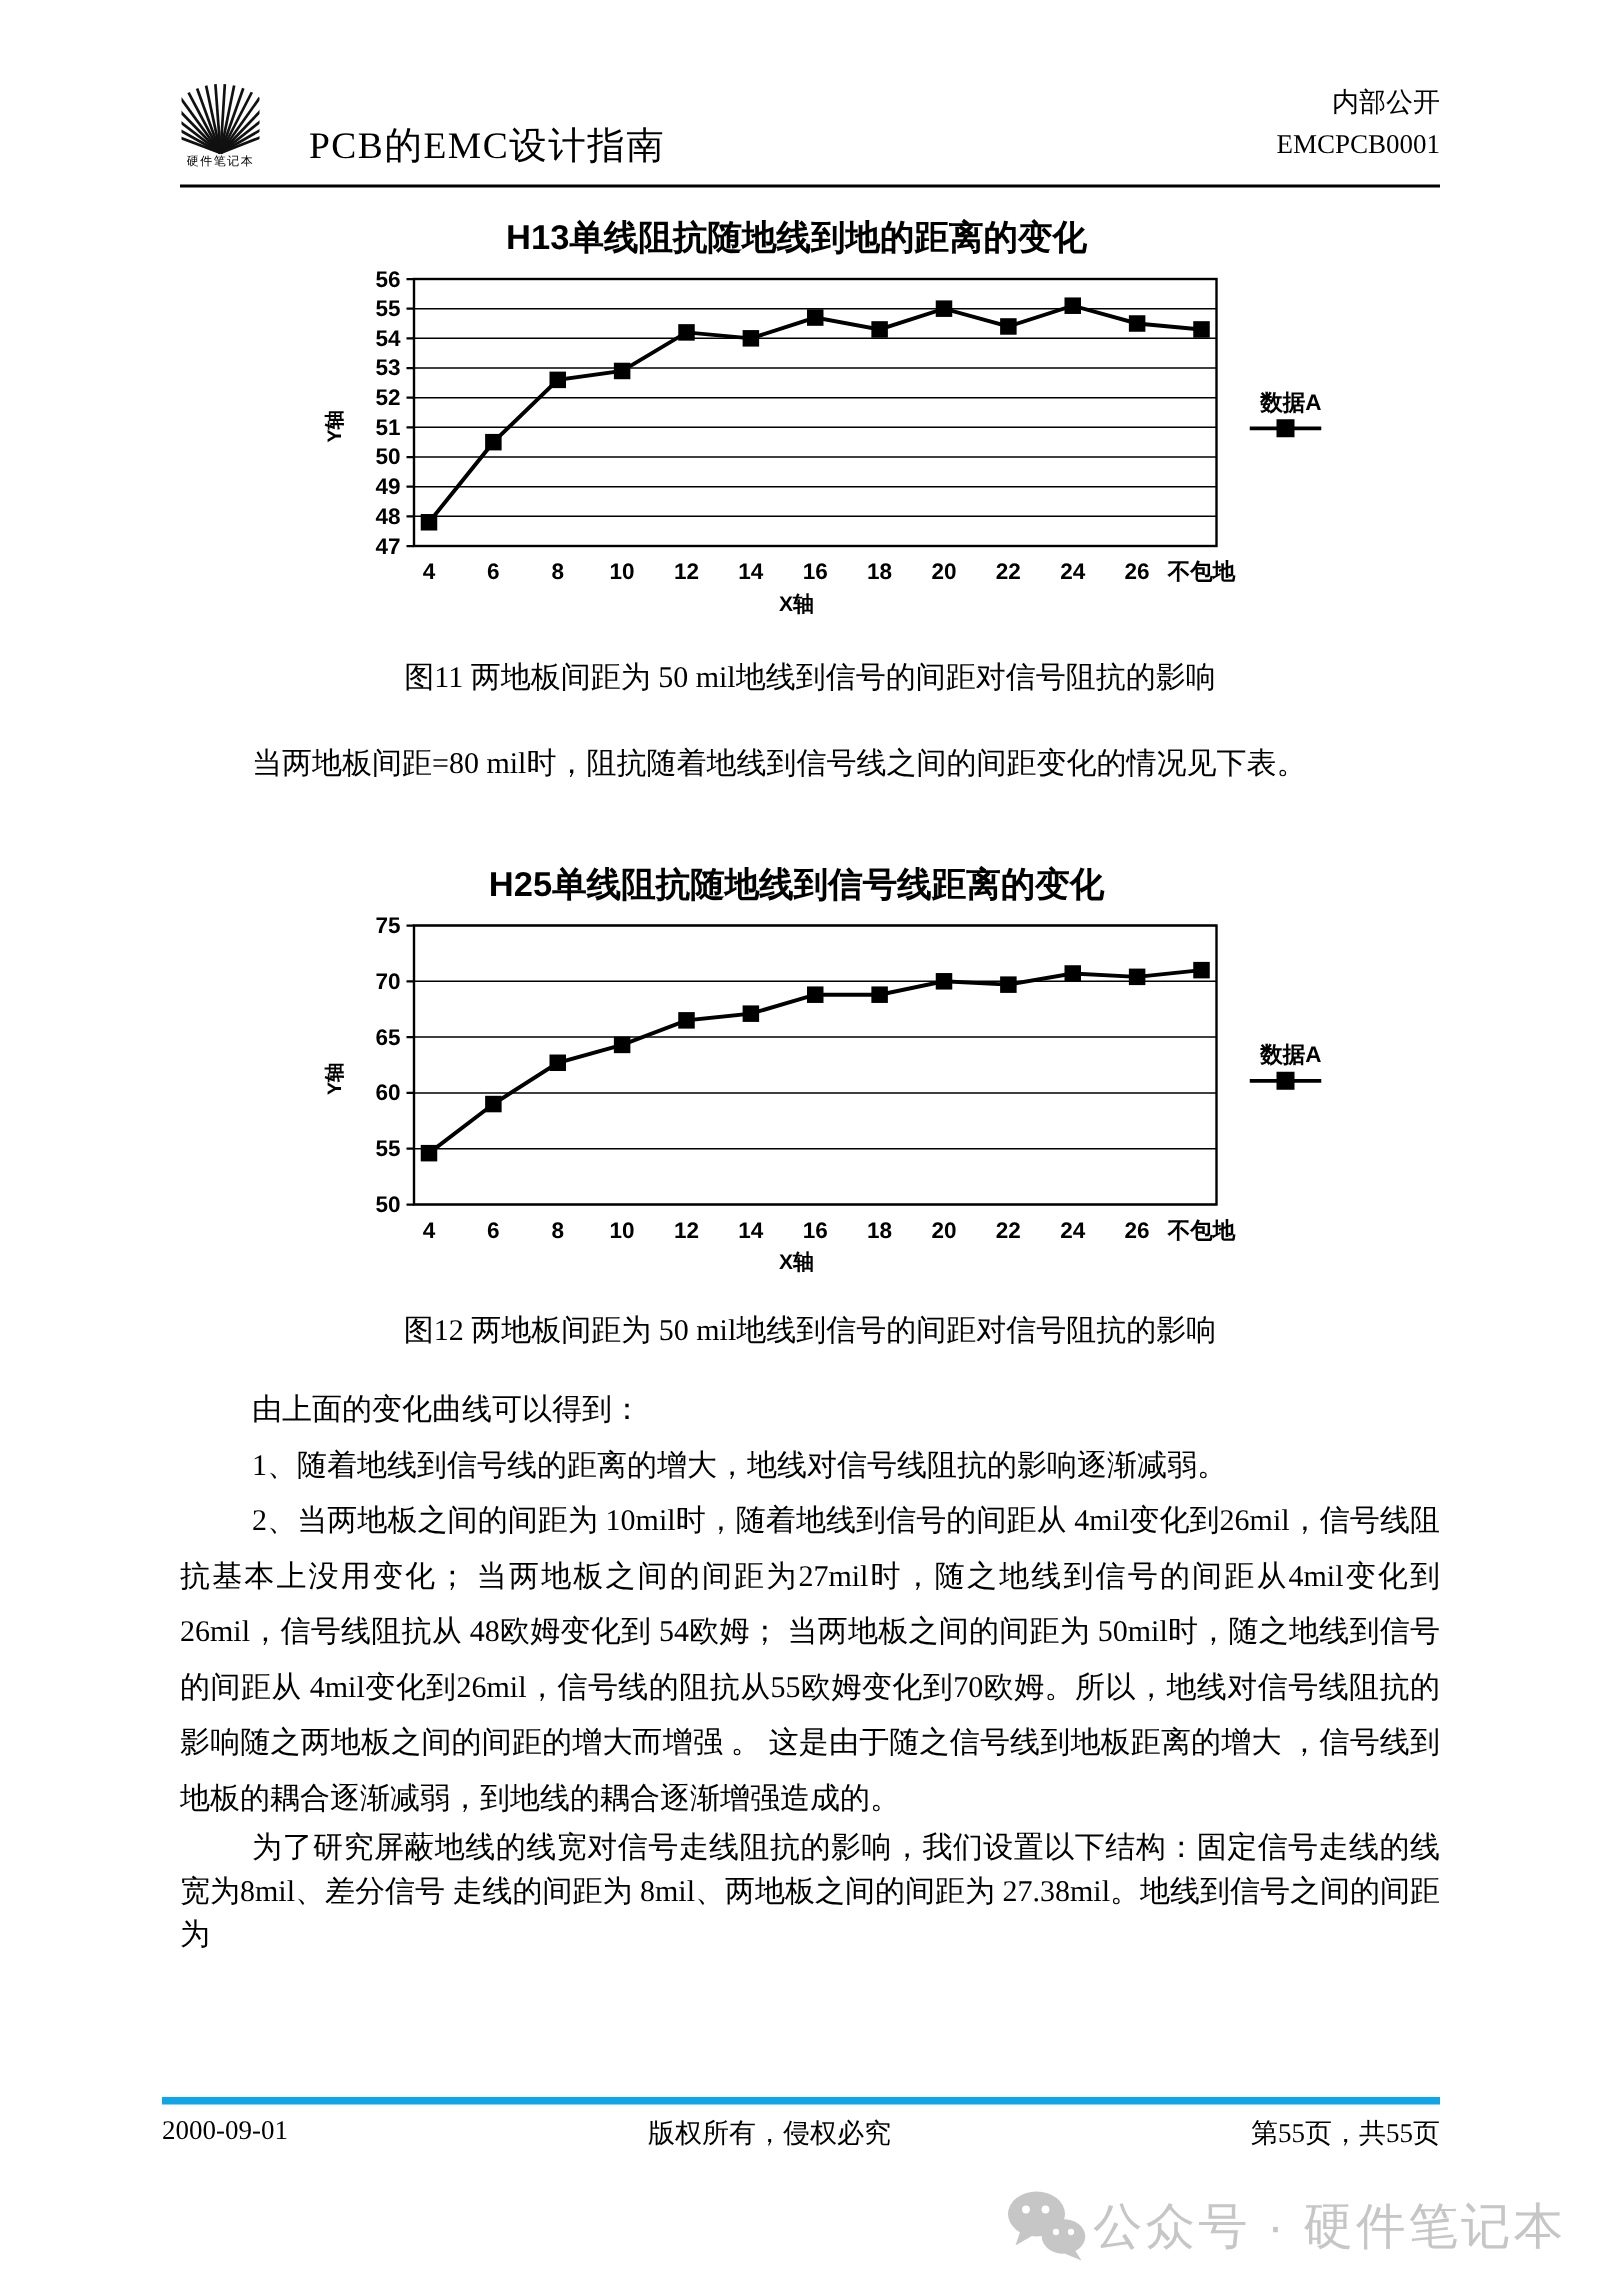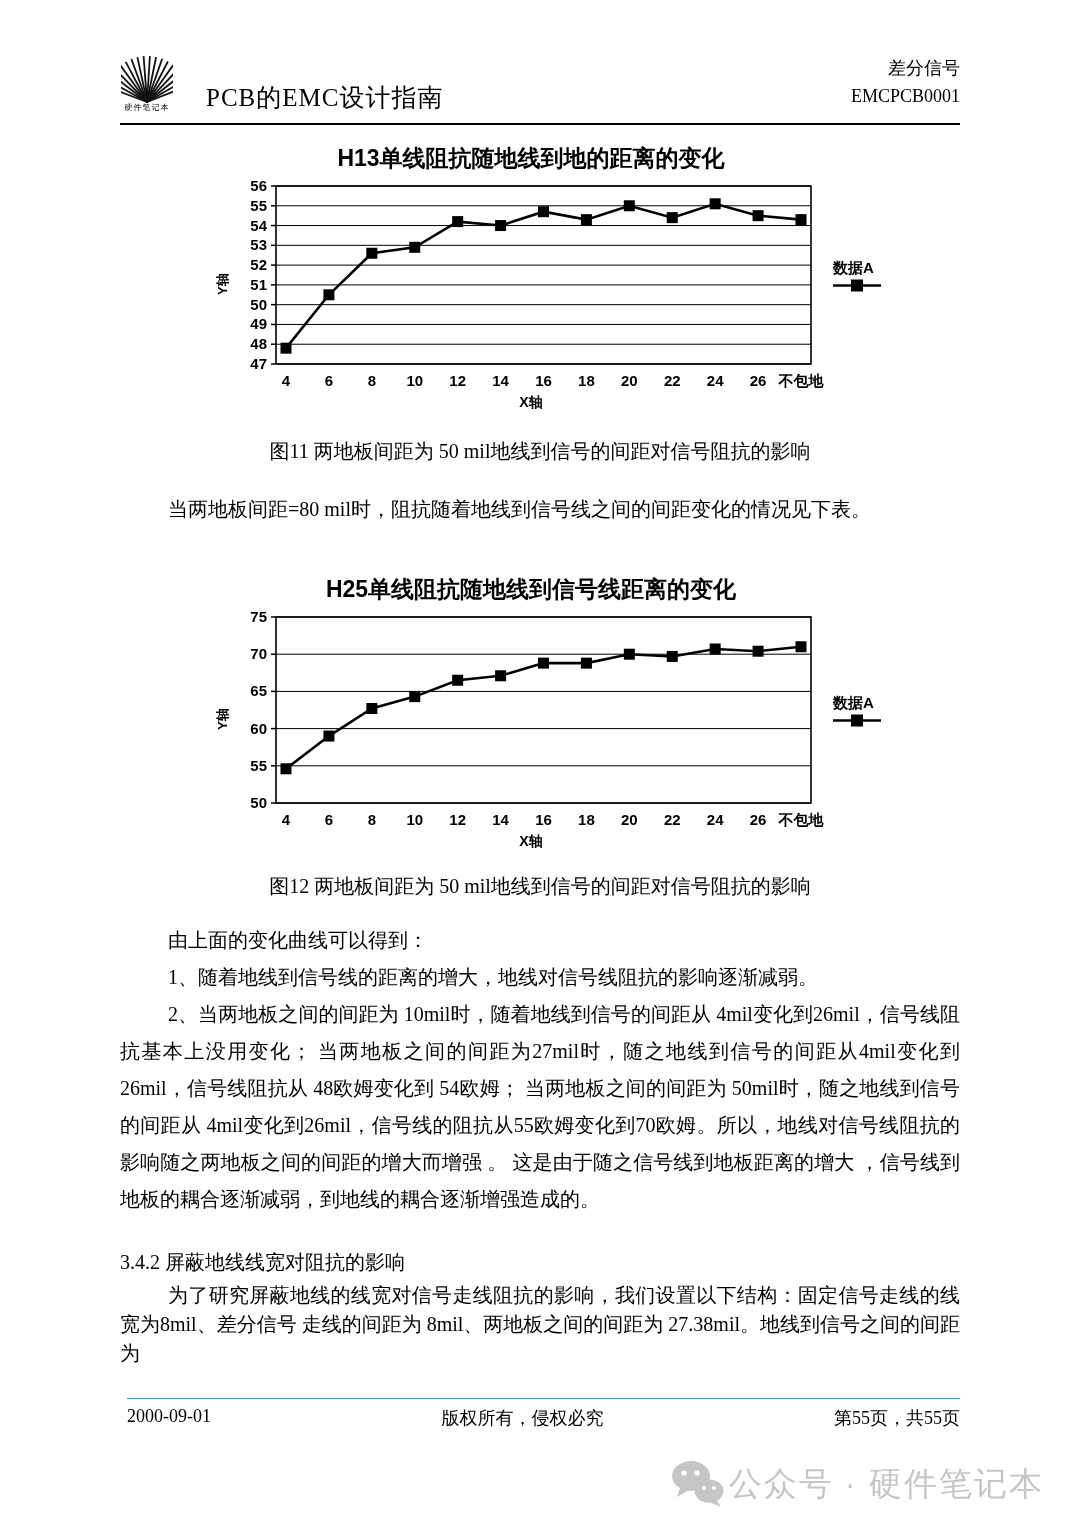--- a/index.html
+++ b/index.html
@@ -15,35 +15,35 @@
   
   .chart-block{margin-left:215px;margin-right:0;}
   .chart-block.first{margin-top:18px;}
   .chart-block.second{margin-top:46px;}
   .chart-title{width:600px;margin:0 0 6px 16px;text-align:center;
                font-family:"Liberation Sans","DejaVu Sans",sans-serif;font-weight:bold;font-size:23px;}
   .chart-row{display:flex;align-items:center;}
   .ylab{width:16px;transform:rotate(-90deg);font-family:"Liberation Sans",sans-serif;
         font-weight:bold;font-size:13px;white-space:nowrap;text-align:center;}
   .chart-svg{display:block;}
-  .legend{display:flex;flex-direction:column;align-items:flex-start;margin-left:2px;margin-bottom:22px;}
+  .legend{display:flex;flex-direction:column;align-items:flex-end;margin-left:2px;margin-bottom:22px;}
   .legend-label{font-family:"Liberation Sans",sans-serif;font-weight:bold;font-size:15px;}
   .xlab{width:600px;margin-left:16px;text-align:center;
         font-family:"Liberation Sans",sans-serif;font-weight:bold;font-size:14px;margin-top:0px;}
   .caption{margin:26px 120px 0 120px;text-align:center;font-size:20px;}
   .caption.c2{margin-top:22px;}
   
   .textblock{margin:0 120px;font-size:20px;line-height:37px;text-align:justify;}
   .para-indent{text-indent:2.4em;margin:0;}
   .after-fig11{margin-top:26px;}
   .intro-block{margin-top:22px;}
   .section-heading{margin:26px 120px 0 120px;font-size:20px;line-height:37px;}
   .section-para{margin:0 120px;font-size:20px;line-height:29px;text-align:justify;text-indent:2.4em;}
   
-  .footer{position:absolute;left:127px;right:120px;top:1398px;border-top:1px solid #0ea5e9;
+  .footer{position:absolute;left:108px;right:120px;top:1398px;border-top:5px solid #0ea5e9;
           padding-top:7px;display:flex;justify-content:space-between;font-size:18px;}
   
   .watermark{position:absolute;top:1460px;right:36px;display:flex;align-items:center;gap:3px;
              color:#c6c6c6;font-family:"Liberation Sans","DejaVu Sans",sans-serif;font-size:33px;
              letter-spacing:2px;}
   .tick{font:bold 15px "Liberation Sans","DejaVu Sans",sans-serif;fill:#000;}
 </style>
 </head>
 <body>
 
@@ -68,21 +68,21 @@
           <line x1="26" y1="52" x2="52.2" y2="15.1" stroke="#111" stroke-width="1.8"></line>
           <line x1="26" y1="52" x2="57.0" y2="19.4" stroke="#111" stroke-width="1.8"></line>
           <line x1="26" y1="52" x2="61.1" y2="24.3" stroke="#111" stroke-width="1.8"></line>
           <line x1="26" y1="52" x2="64.6" y2="29.8" stroke="#111" stroke-width="1.8"></line>
           <line x1="26" y1="52" x2="67.2" y2="35.8" stroke="#111" stroke-width="1.8"></line>
         </svg>
       <span class="logo-cn">硬件笔记本</span>
     </div>
     <div class="doc-title">PCB的EMC设计指南</div>
     <div class="header-right">
-      <div>差分信号</div>
+      <div>内部公开</div>
       <div>EMCPCB0001</div>
     </div>
   </div>
 
   <div class="chart-block first">
     <div class="chart-title">H13单线阻抗随地线到地的距离的变化</div>
     <div class="chart-row">
       <div class="ylab">Y轴</div>
       <svg id="chart-0" class="chart-svg" width="600" height="214">
           <line x1="45" y1="184" x2="580" y2="184" stroke="#000" stroke-width="1"></line>
@@ -223,21 +223,20 @@
     <div class="xlab">X轴</div>
   </div>
   <div class="caption c2">图12  两地板间距为 50 mil地线到信号的间距对信号阻抗的影响</div>
 
   <div class="textblock intro-block">
     <p class="para-indent">由上面的变化曲线可以得到：</p>
     <p class="para-indent">1、随着地线到信号线的距离的增大，地线对信号线阻抗的影响逐渐减弱。</p>
     <p class="para-indent">2、当两地板之间的间距为 10mil时，随着地线到信号的间距从 4mil变化到26mil，信号线阻抗基本上没用变化；  当两地板之间的间距为27mil时，随之地线到信号的间距从4mil变化到26mil，信号线阻抗从 48欧姆变化到 54欧姆；  当两地板之间的间距为 50mil时，随之地线到信号的间距从 4mil变化到26mil，信号线的阻抗从55欧姆变化到70欧姆。所以，地线对信号线阻抗的影响随之两地板之间的间距的增大而增强 。 这是由于随之信号线到地板距离的增大 ，信号线到地板的耦合逐渐减弱，到地线的耦合逐渐增强造成的。</p>
   </div>
 
-  <div class="section-heading">3.4.2 屏蔽地线线宽对阻抗的影响</div>
   <p class="section-para">为了研究屏蔽地线的线宽对信号走线阻抗的影响，我们设置以下结构：固定信号走线的线宽为8mil、差分信号 走线的间距为 8mil、两地板之间的间距为  27.38mil。地线到信号之间的间距为</p>
 
   <div class="footer">
     <span>2000-09-01</span>
     <span>版权所有，侵权必究</span>
     <span>第55页，共55页</span>
   </div>
 
   <div class="watermark">
     <svg width="56" height="48" viewBox="0 0 56 48">

